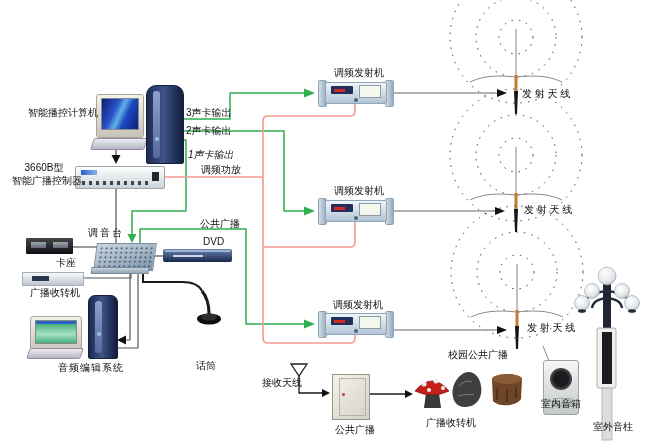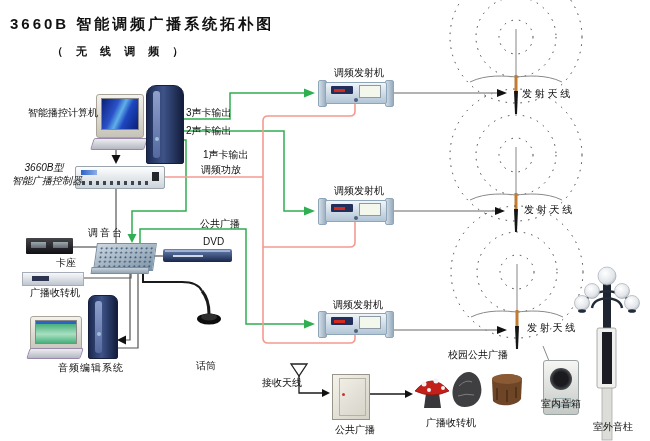--- a/index.html
+++ b/index.html
@@ -9,21 +9,21 @@
     --wire-dark:#555555;
   }
   html,body{margin:0;padding:0;background:#fff;}
   .canvas{
     position:relative;width:650px;height:441px;background:#ffffff;overflow:hidden;
     font-family:"Liberation Sans","DejaVu Sans",sans-serif;color:#111;
   }
   .title{position:absolute;left:10px;top:15px;font-size:15px;font-weight:bold;letter-spacing:3px;white-space:nowrap;}
   .subtitle{position:absolute;left:52px;top:44px;font-size:11px;font-weight:bold;letter-spacing:5px;white-space:nowrap;}
   .lbl{position:absolute;font-size:10px;line-height:1.25;white-space:nowrap;color:#101010;}
-  .lbl.center{text-align:center;font-style:italic;}
+  .lbl.center{text-align:center;}
   .wires{position:absolute;left:0;top:0;z-index:1;}
   .dev{position:absolute;z-index:2;}
   .lblz{z-index:3;}
 
   
   .w-green{stroke:var(--wire-green);stroke-width:1.5;fill:none;}
   .w-red{stroke:var(--wire-red);stroke-width:1.6;fill:none;stroke-linejoin:round;}
   .w-gray{stroke:var(--wire-gray);stroke-width:1.3;fill:none;}
   .w-dark{stroke:var(--wire-dark);stroke-width:1.2;fill:none;}
   .w-black{stroke:#1a1a1a;fill:none;}
@@ -87,22 +87,20 @@
   
   .indoor{left:543px;top:360px;width:34px;height:53px;background:linear-gradient(#f6f6f4,#c4c9c6);border:1px solid #9aa2a2;border-radius:3px;}
   .indoor .grill{position:absolute;left:50%;top:7px;width:22px;height:22px;margin-left:-11px;border-radius:50%;background:radial-gradient(circle,#1b1b1f 45%,#4a4e52 70%,#8a9092 100%);}
   .indoor .slot{position:absolute;left:50%;bottom:7px;width:16px;height:7px;margin-left:-8px;background:linear-gradient(#dfe2df,#aab0ae);border:1px solid #9aa;}
 </style>
 </head>
 <body>
 
 <div class="canvas">
 
-  <div class="title">3660B 智能调频广播系统拓朴图</div>
-  <div class="subtitle">（ 无 线 调 频 ）</div>
 
   <svg class="wires" width="650" height="441" viewBox="0 0 650 441">
     <defs>
       <radialGradient id="glb" cx="40%" cy="35%" r="70%">
         <stop offset="0%" stop-color="#ffffff"></stop>
         <stop offset="70%" stop-color="#e2e6ea"></stop>
         <stop offset="100%" stop-color="#b6bcc4"></stop>
       </radialGradient>
       <g id="ant">
         <circle r="17" class="wave"></circle>
@@ -296,21 +294,21 @@
     <div class="slot"></div>
   </div>
 
   <div class="lbl lblz" style="left:28px;top:107px;">智能播控计算机</div>
   <div class="lbl lblz center" style="left:12px;top:162px;width:64px;">
     <span>3660B型</span><br>
     <span>智能广播控制器</span>
   </div>
   <div class="lbl lblz" style="left:186px;top:107px;">3声卡输出</div>
   <div class="lbl lblz" style="left:186px;top:125px;">2声卡输出</div>
-  <div class="lbl lblz" style="left:203px;top:149px;">1声卡输出</div>
+  <div class="lbl lblz" style="left:188px;top:149px;font-style:italic;">1声卡输出</div>
   <div class="lbl lblz" style="left:201px;top:164px;">调频功放</div>
   <div class="lbl lblz" style="left:88px;top:227px;letter-spacing:2px;">调音台</div>
   <div class="lbl lblz" style="left:200px;top:218px;">公共广播</div>
   <div class="lbl lblz" style="left:203px;top:236px;">DVD</div>
   <div class="lbl lblz" style="left:56px;top:257px;">卡座</div>
   <div class="lbl lblz" style="left:30px;top:287px;">广播收转机</div>
   <div class="lbl lblz" style="left:196px;top:333px;margin-top:27px;">话筒</div>
   <div class="lbl lblz" style="left:58px;top:362px;letter-spacing:1px;">音频编辑系统</div>
 
   <div class="lbl lblz" style="left:334px;top:67px;">调频发射机</div>

